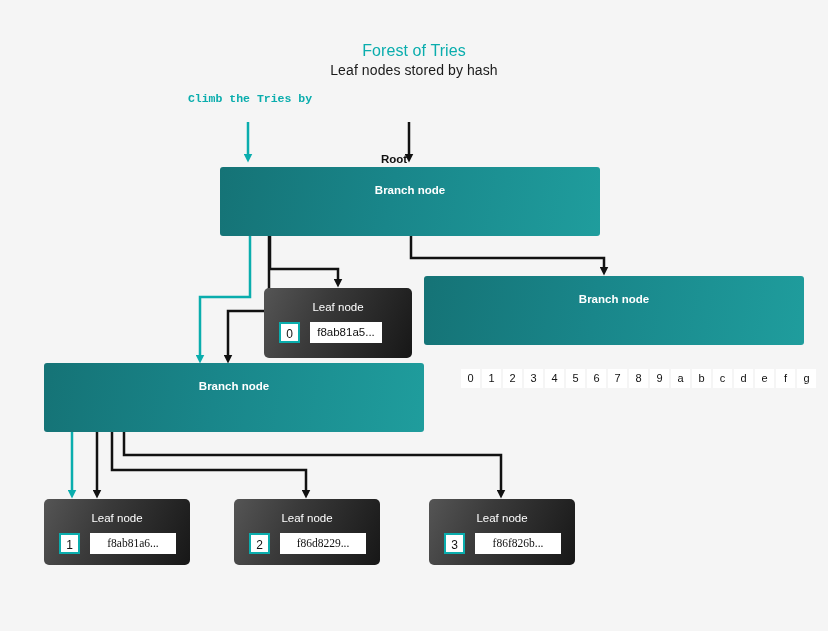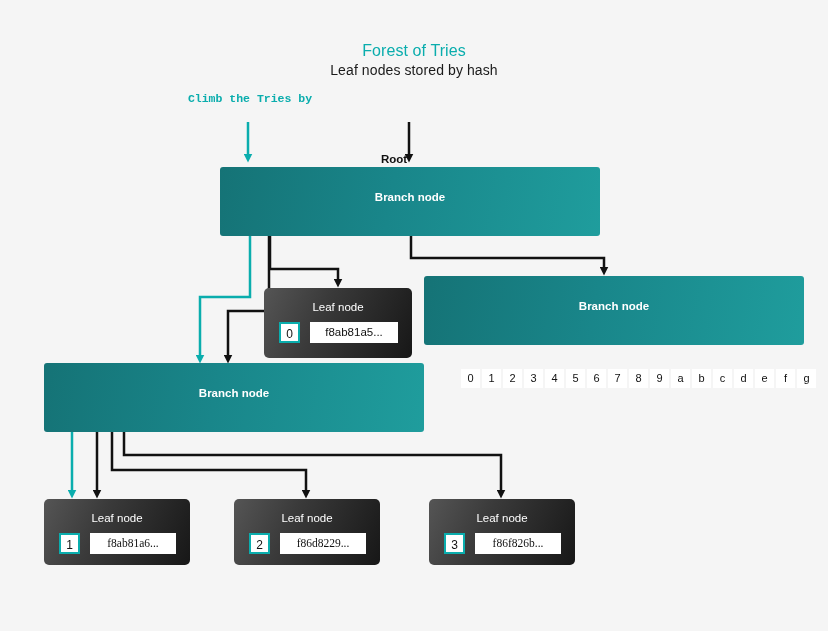--- a/index.html
+++ b/index.html
@@ -80,21 +80,21 @@
     box-sizing: border-box;
   }
   .branch-title {
     position: absolute;
     left: 0;
     width: 100%;
     text-align: center;
     color: #ffffff;
     font-size: 11.5px;
     font-weight: bold;
-    top: 24px;
+    top: 17px;
   }
   .cells {
     position: absolute;
     display: flex;
     gap: 2px;
   }
   .cell {
     width: 19px;
     height: 19px;
     background: #ffffff;
@@ -135,21 +135,21 @@
     height: 21px;
     background: #ffffff;
     border: 2px solid #0aadad;
     color: #111111;
     font-size: 12px;
     line-height: 21px;
     text-align: center;
     box-sizing: border-box;
   }
   .leaf-hash {
-    width: 88px;
+    width: 72px;
     height: 21px;
     background: #ffffff;
     color: #111111;
     font-size: 11.5px;
     line-height: 21px;
     text-align: center;
     box-sizing: border-box;
   }
   .leaf-hash.wide { width: 86px; font-family: Liberation Serif, serif; }
 </style>

